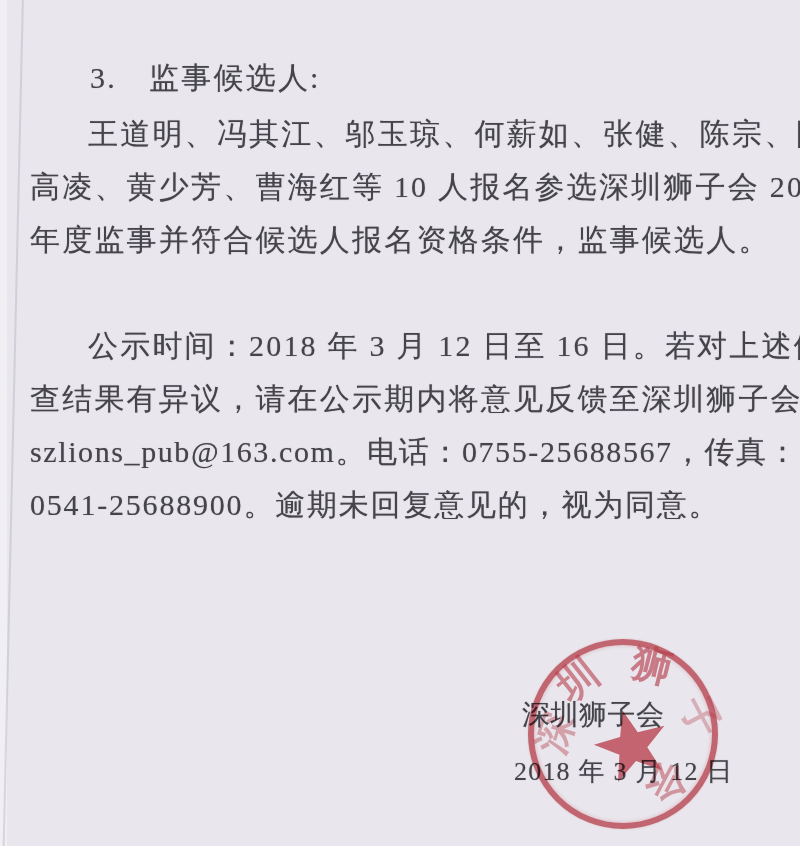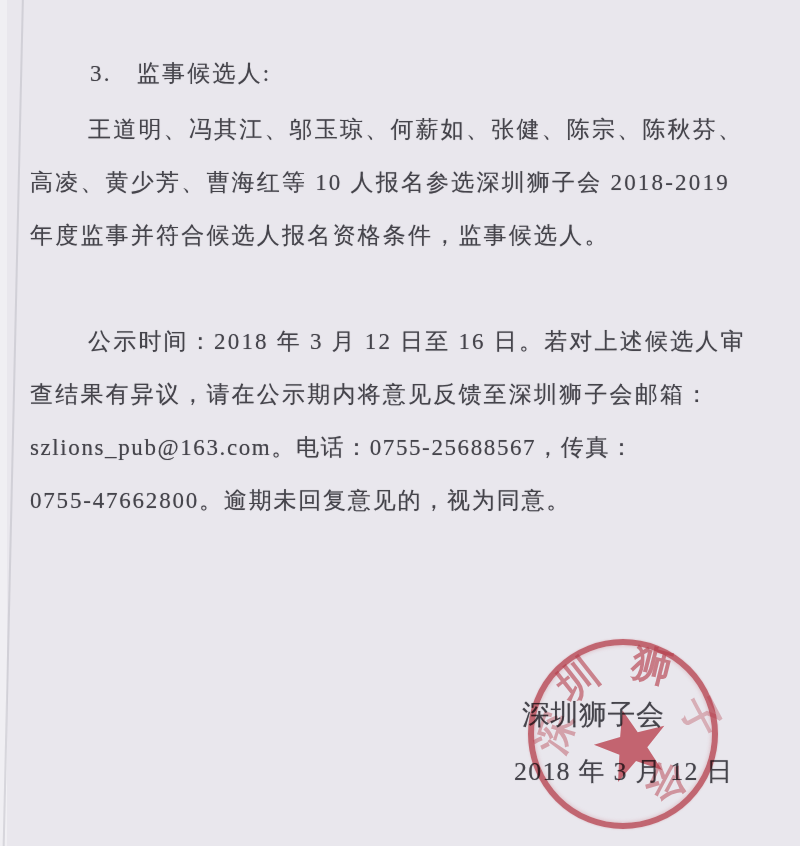--- a/index.html
+++ b/index.html
@@ -17,21 +17,21 @@
     background:rgba(255,255,255,0.35);
   }
   .edge-line {
     position:absolute; left:22px; top:-6px; width:2px; height:870px;
     background:rgba(140,138,152,0.25);
     transform:rotate(1.3deg); transform-origin:top left;
   }
   .txt {
     position:absolute; white-space:nowrap;
     color:#45444b;
-    font-size:23px;
+    font-size:30px;
     letter-spacing:2.2px;
     text-shadow:0 0 1px rgba(69,68,75,0.45);
   }
   .heading  { left:90px; top:58px;  }
   .l-p1-1   { left:88px; top:114px; }
   .l-p1-2   { left:30px; top:167px; }
   .l-p1-3   { left:30px; top:220px; }
   .l-p2-1   { left:88px; top:326px; }
   .l-p2-2   { left:30px; top:379px; }
   .l-p2-3   { left:30px; top:432px; letter-spacing:1.6px; }
@@ -80,21 +80,21 @@
 
   <div class="txt heading">3.　监事候选人:</div>
 
   <div class="txt l-p1-1">王道明、冯其江、邬玉琼、何薪如、张健、陈宗、陈秋芬、</div>
   <div class="txt l-p1-2">高凌、黄少芳、曹海红等 10 人报名参选深圳狮子会 2018-2019</div>
   <div class="txt l-p1-3">年度监事并符合候选人报名资格条件，监事候选人。</div>
 
   <div class="txt l-p2-1">公示时间：2018 年 3 月 12 日至 16 日。若对上述候选人审</div>
   <div class="txt l-p2-2">查结果有异议，请在公示期内将意见反馈至深圳狮子会邮箱：</div>
   <div class="txt l-p2-3">szlions_pub@163.com。电话：0755-25688567，传真：</div>
-  <div class="txt l-p2-4">0755-47662800。逾期未回复意见的，视为同意。</div>
+  <div class="txt l-p2-4">0541-25688900。逾期未回复意见的，视为同意。</div>
 
   <div class="txt signature">深圳狮子会</div>
   <div class="txt datetxt">2018 年 3 月 12 日</div>
 
   <div class="seal">
     <div class="seal-ring"></div>
     <div class="seal-star"></div>
     <span class="seal-char sc-0">深</span>
     <span class="seal-char sc-1">圳</span>
     <span class="seal-char sc-2">狮</span>

